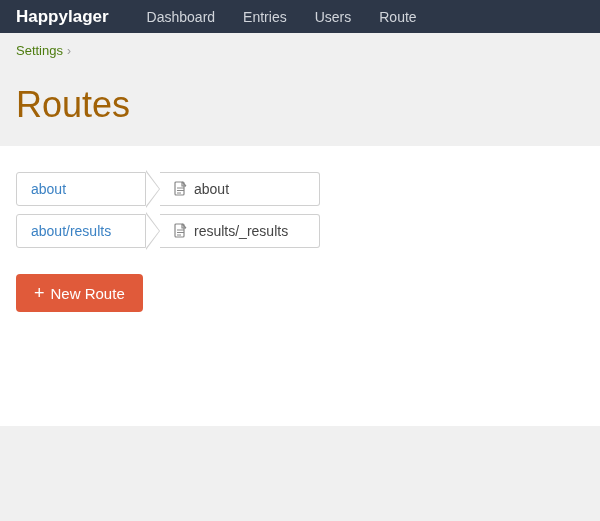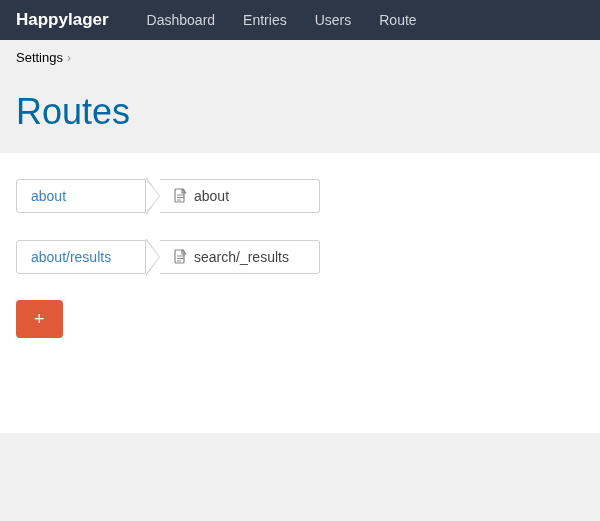--- a/index.html
+++ b/index.html
@@ -14,21 +14,21 @@
       width: 600px;
       min-height: 521px;
     }
 
     
     nav {
       background-color: #2d3748;
       display: flex;
       align-items: center;
       padding: 0 16px;
-      height: 40px;
+      height: 33px;
     }
 
     .nav-brand {
       color: #ffffff;
       font-weight: 700;
       font-size: 17px;
       margin-right: 24px;
       white-space: nowrap;
     }
 
@@ -54,53 +54,53 @@
       padding: 10px 16px;
       font-size: 13px;
       color: #666;
       background-color: #f0f0f0;
       display: flex;
       align-items: center;
       gap: 4px;
     }
 
     .breadcrumb-item {
-      color: #000000;
+      color: #4d7c0f;
     }
 
     .breadcrumb-separator {
       color: #999;
       font-size: 12px;
     }
 
     
     .page-header {
       padding: 16px 16px 20px 16px;
       background-color: #f0f0f0;
     }
 
     .page-title {
       font-size: 36px;
-      color: #0369a1;
+      color: #a16207;
       font-weight: 400;
     }
 
     
     .main-content {
       background-color: #ffffff;
       margin: 0 0;
       padding: 24px 16px;
       min-height: 280px;
     }
 
     
     .route-list {
       display: flex;
       flex-direction: column;
-      gap: 23px;
+      gap: 4px;
       margin-bottom: 24px;
     }
 
     .route-row {
       display: flex;
       align-items: center;
       gap: 0;
     }
 
     .route-slug {
@@ -234,23 +234,24 @@
         <span class="template-icon">
           <svg width="14" height="16" viewBox="0 0 14 16" fill="none" xmlns="http://www.w3.org/2000/svg">
             <rect x="1" y="1" width="9" height="13" rx="1" stroke="#888" stroke-width="1.2" fill="none"></rect>
             <path d="M8 1v4h4" stroke="#888" stroke-width="1.2" fill="none"></path>
             <path d="M8 1l4 4" stroke="#888" stroke-width="1.2"></path>
             <line x1="3" y1="7" x2="10" y2="7" stroke="#888" stroke-width="1"></line>
             <line x1="3" y1="9.5" x2="10" y2="9.5" stroke="#888" stroke-width="1"></line>
             <line x1="3" y1="12" x2="7" y2="12" stroke="#888" stroke-width="1"></line>
           </svg>
         </span>
-        <span>search/_results</span>
+        <span>results/_results</span>
       </div>
     </div>
 
   </div>
 
   <button class="btn-new-route">
     <span class="btn-plus">+</span>
+    <span>New Route</span>
   </button>
 
 </div>
 
 </body></html>

